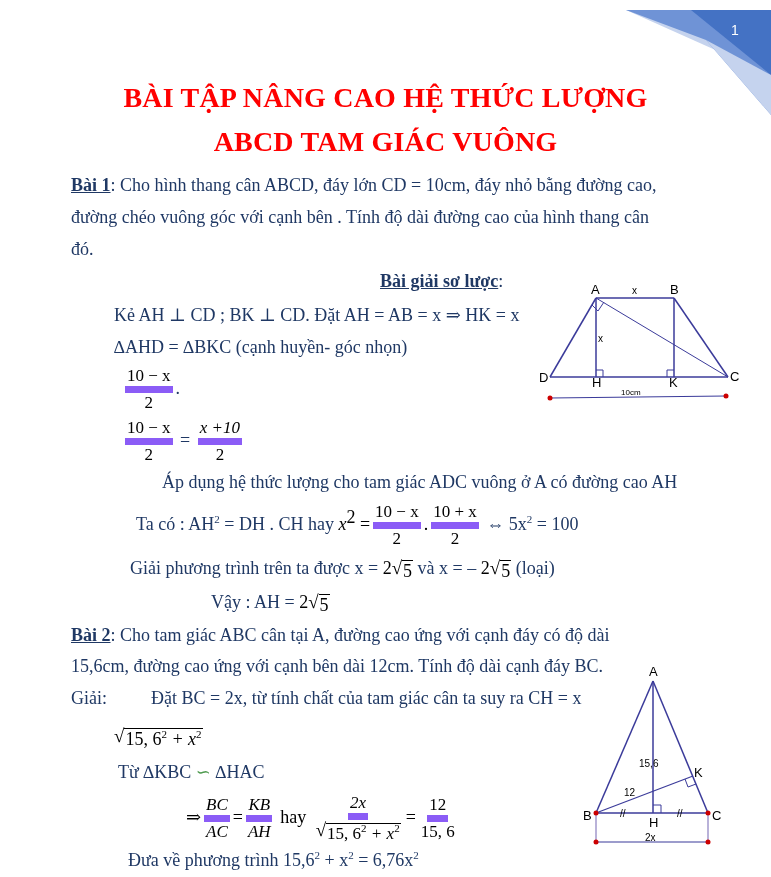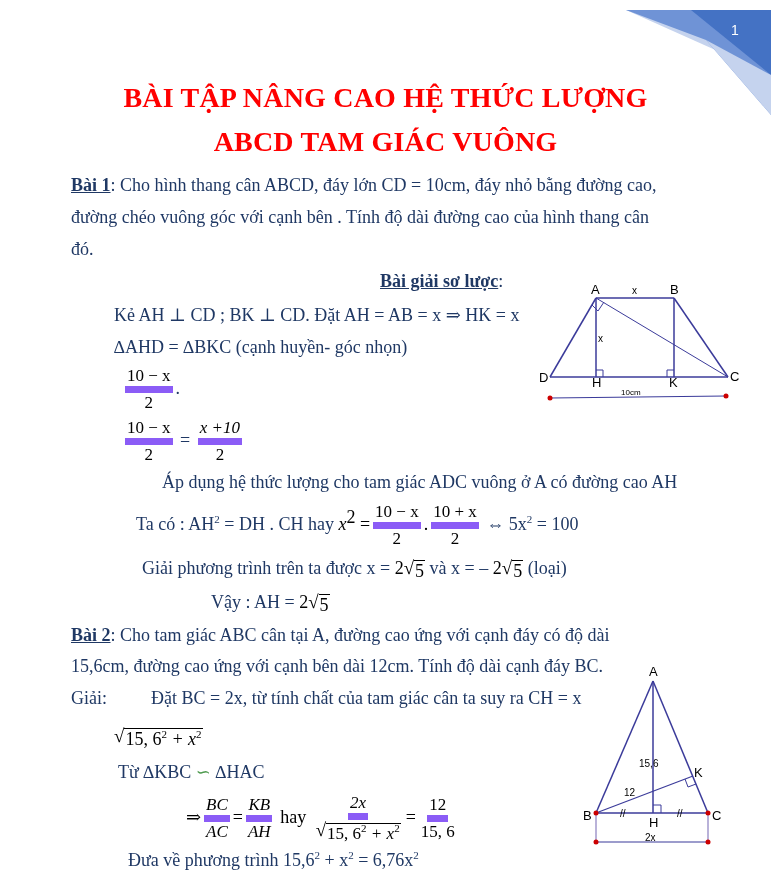--- a/index.html
+++ b/index.html
@@ -72,21 +72,21 @@
 <div class="abs t" style="left:136px;top:502px;">
   <span>Ta có : AH</span><sup>2</sup><span> = DH . CH hay </span><span class="m it">x</span><sup class="m">2</sup><span class="m"> =</span><span class="frac">
       <span class="num">10 − x</span>
       <span class="den">2</span>
     </span><span class="m">.</span><span class="frac">
       <span class="num">10 + x</span>
       <span class="den">2</span>
     </span><span> ⇔ 5x</span><sup>2</sup><span> = 100</span>
 </div>
 
-<div class="abs t" style="left:142px;top:557px;">
+<div class="abs t" style="left:130px;top:557px;">
   <span>Giải phương trình trên ta được x = </span><span class="m">2</span><span class="sqrt">
       <span class="rad">√</span>
       <span class="under">5</span>
     </span><span>  và x = –  </span><span class="m">2</span><span class="sqrt">
       <span class="rad">√</span>
       <span class="under">5</span>
     </span><span> (loại)</span>
 </div>
 
 <div class="abs t" style="left:211px;top:591px;">

